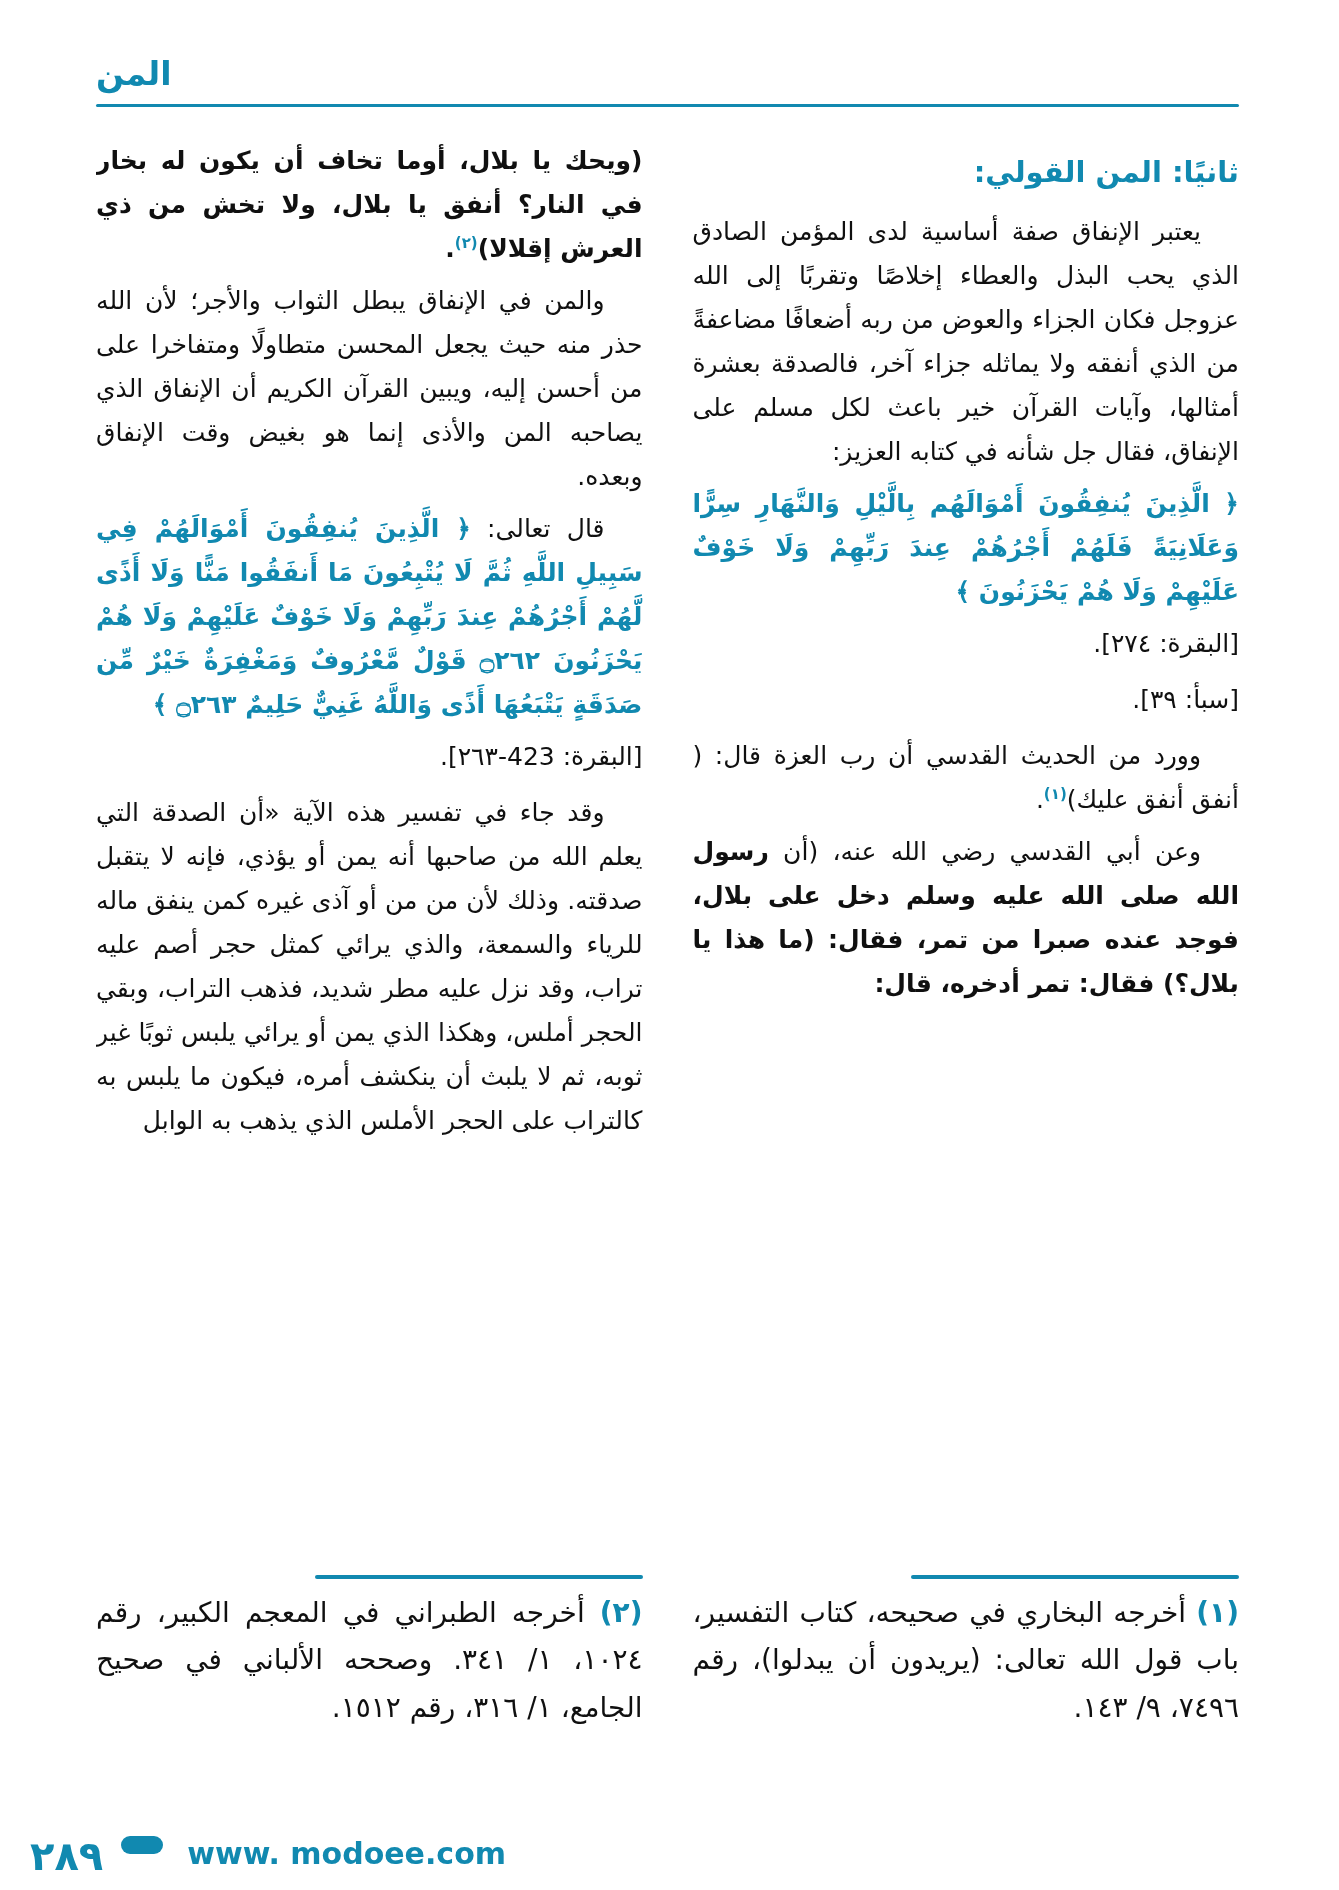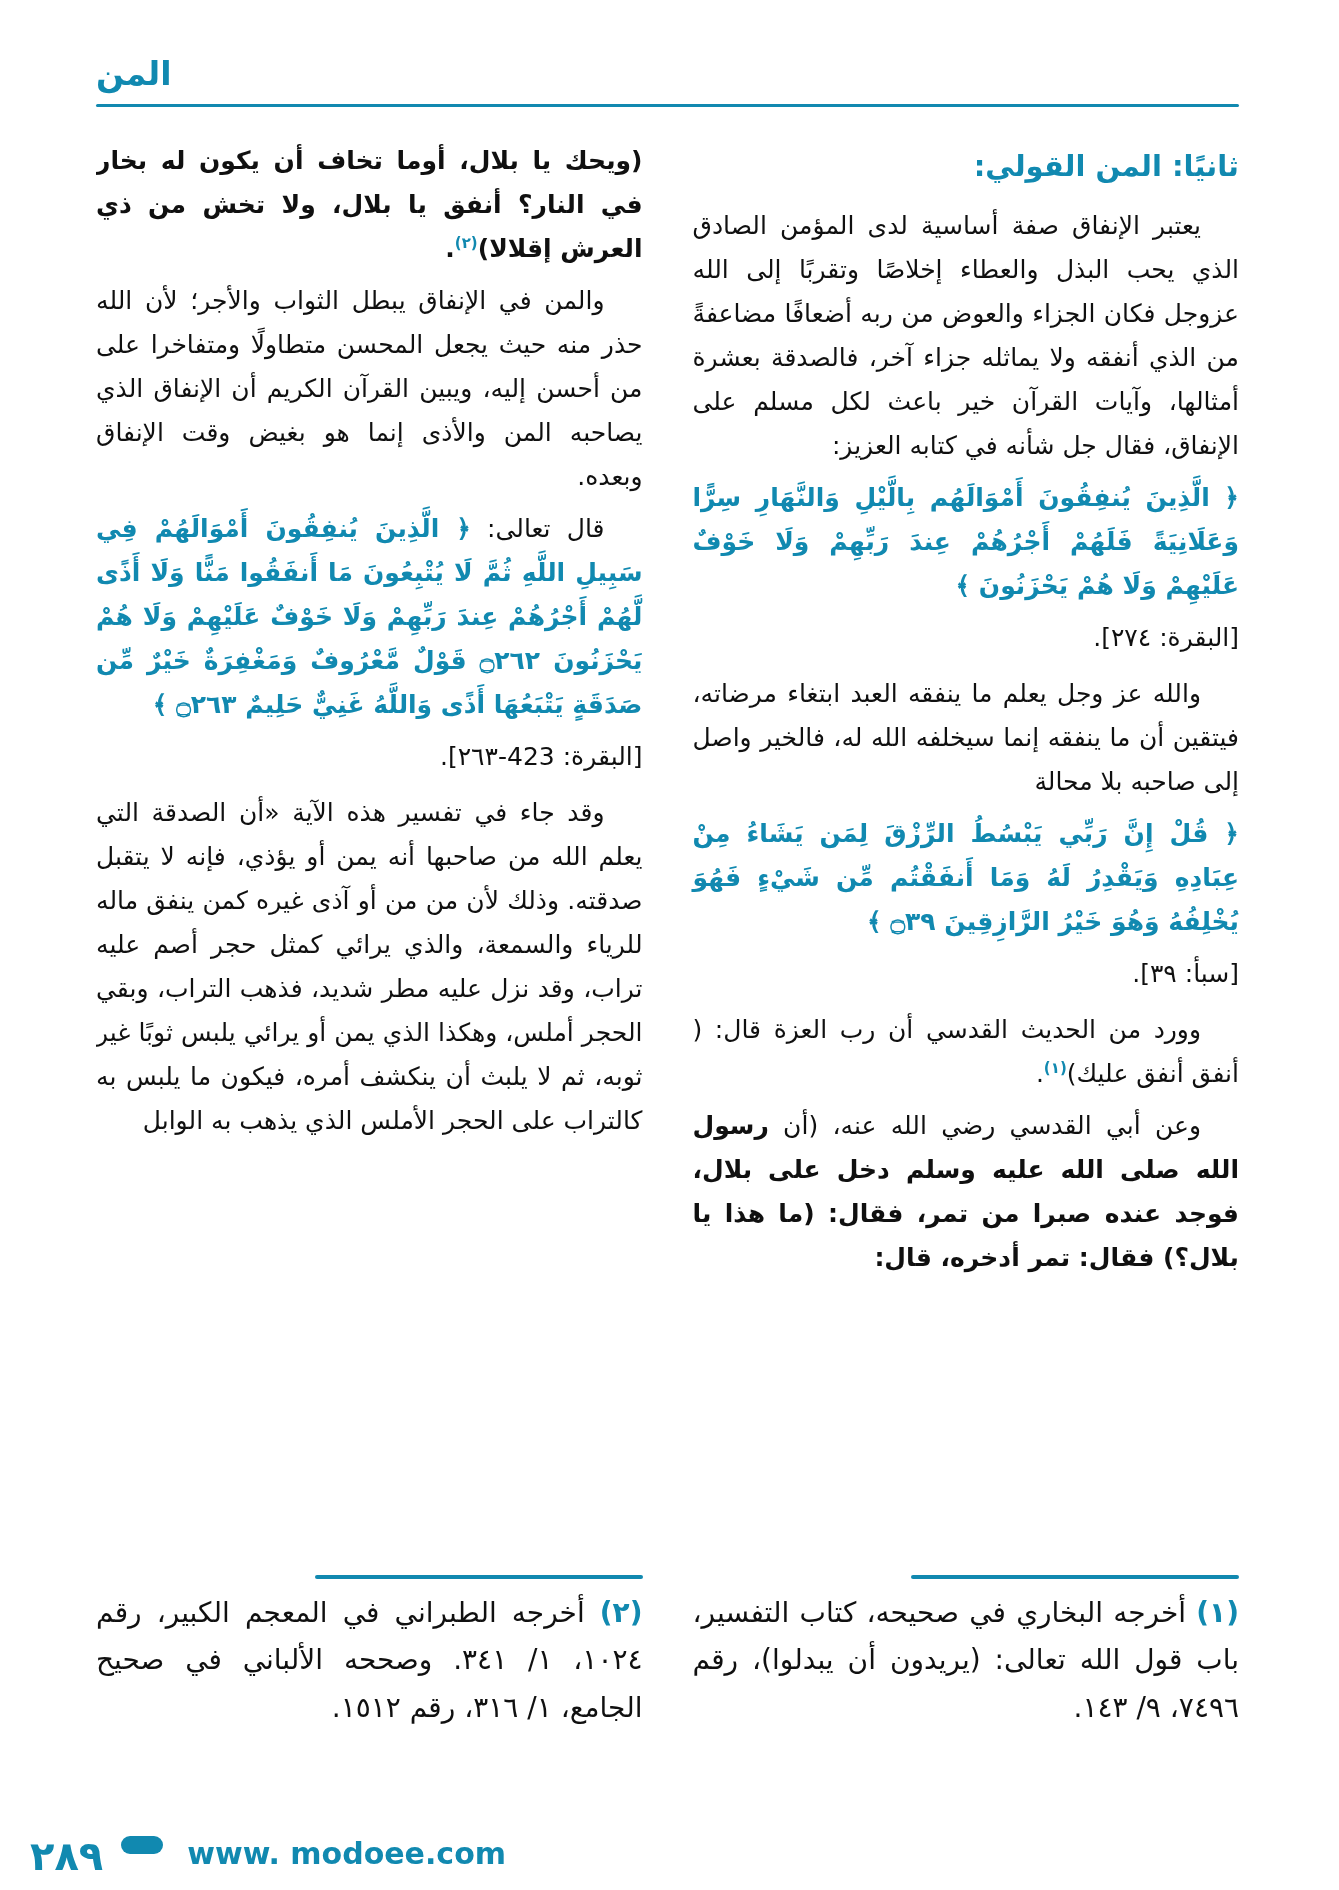--- a/index.html
+++ b/index.html
@@ -12,21 +12,21 @@
     overflow: hidden;
   }
   .page { padding: 56px 100px 0 96px; height: 100%; box-sizing: border-box; position: relative; }
 
   .hdr-title { color: #1189b0; font-size: 33px; font-weight: bold; line-height: 1.1; }
   .hdr-rule { height: 3px; background: #1189b0; margin-top: 12px; border-radius: 2px; }
 
   main { display: flex; direction: rtl; gap: 50px; margin-top: 32px; height: 1600px; overflow: hidden; }
   .col { flex: 1 1 0; display: flex; flex-direction: column; font-size: 25px; line-height: 1.76; text-align: justify; }
 
-  .heading { color: #1189b0; font-weight: bold; font-size: 29px; margin: 2px 0 12px 0; text-align: right; }
+  .heading { color: #1189b0; font-weight: bold; font-size: 29px; margin: 8px 0 12px 0; text-align: right; }
   p { margin: 0 0 8px 0; }
   .indent { text-indent: 38px; }
   .verse { color: #1189b0; font-weight: bold; }
   .ref { margin-bottom: 12px; }
   .bold { font-weight: bold; }
   .fn-ref { color: #1189b0; font-size: 15px; vertical-align: super; line-height: 0; font-weight: bold; }
 
   .footnote { margin-top: auto; padding-top: 4px; font-size: 28px; line-height: 1.7; }
   .fn-rule { height: 4px; background: #1189b0; width: 60%; margin-bottom: 10px; border-radius: 2px; }
   .fn-marker { color: #1189b0; font-weight: bold; }
@@ -49,23 +49,21 @@
   <main>
 
     <section class="col">
       <h2 class="heading">ثانيًا: المن القولي:</h2>
 
       <p class="indent">يعتبر الإنفاق صفة أساسية لدى المؤمن الصادق الذي يحب البذل والعطاء إخلاصًا وتقربًا إلى الله عزوجل فكان الجزاء والعوض من ربه أضعافًا مضاعفةً من الذي أنفقه ولا يماثله جزاء آخر، فالصدقة بعشرة أمثالها، وآيات القرآن خير باعث لكل مسلم على الإنفاق، فقال جل شأنه في كتابه العزيز:</p>
 
       <p class="verse">﴿ الَّذِينَ يُنفِقُونَ أَمْوَالَهُم بِالَّيْلِ وَالنَّهَارِ سِرًّا وَعَلَانِيَةً فَلَهُمْ أَجْرُهُمْ عِندَ رَبِّهِمْ وَلَا خَوْفٌ عَلَيْهِمْ وَلَا هُمْ يَحْزَنُونَ ﴾</p>
       <p class="ref">[البقرة: ٢٧٤].</p>
 
-      <p class="indent">والله عز وجل يعلم ما ينفقه العبد ابتغاء مرضاته، فيتقين أن ما ينفقه إنما سيخلفه الله له، فالخير واصل إلى صاحبه بلا محالة</p>
 
-      <p class="verse">﴿ قُلْ إِنَّ رَبِّي يَبْسُطُ الرِّزْقَ لِمَن يَشَاءُ مِنْ عِبَادِهِ وَيَقْدِرُ لَهُ وَمَا أَنفَقْتُم مِّن شَيْءٍ فَهُوَ يُخْلِفُهُ وَهُوَ خَيْرُ الرَّازِقِينَ ۝٣٩ ﴾</p>
       <p class="ref">[سبأ: ٣٩].</p>
 
       <p class="indent">
         <span>وورد من الحديث القدسي أن رب العزة قال: ( أنفق أنفق عليك)</span><sup class="fn-ref">(١)</sup><span>.</span>
       </p>
 
       <p class="indent">
         <span>وعن أبي القدسي رضي الله عنه، (أن </span><span class="bold">رسول الله صلى الله عليه وسلم دخل على بلال، فوجد عنده صبرا من تمر، فقال: (ما هذا يا بلال؟) فقال: تمر أدخره، قال:</span>
       </p>
 

